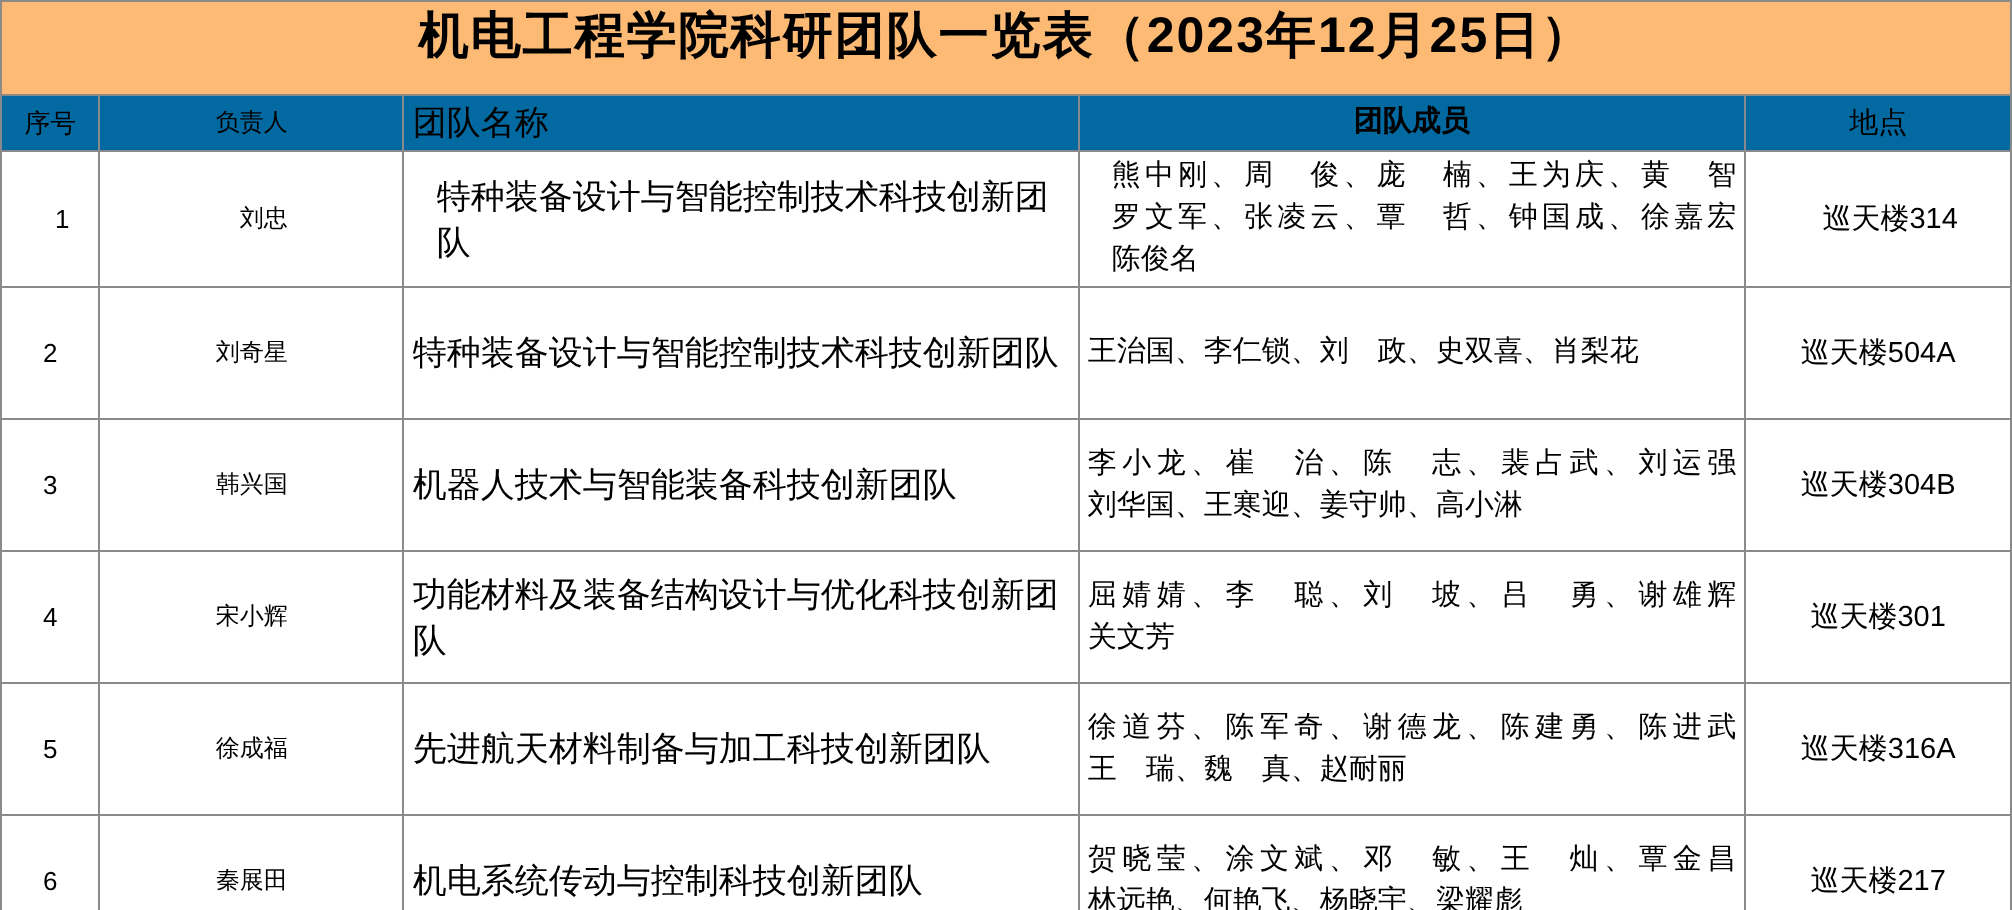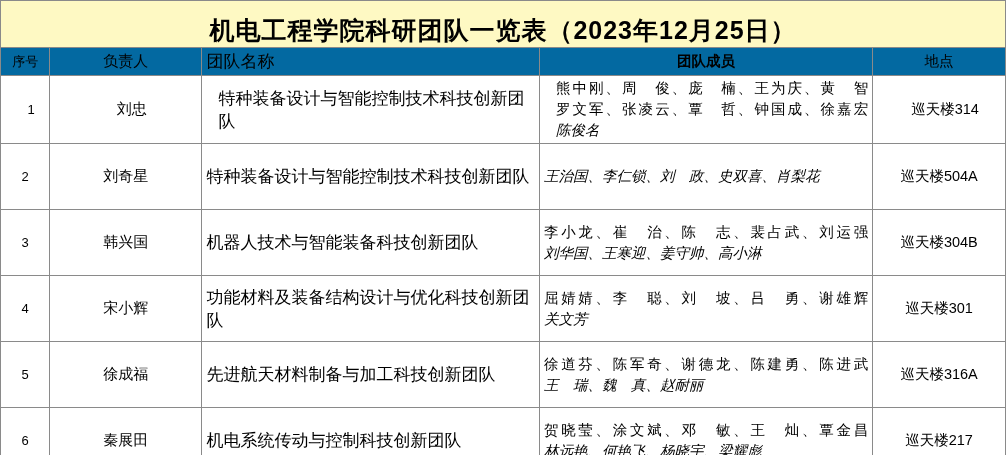--- a/index.html
+++ b/index.html
@@ -15,26 +15,26 @@
     overflow: hidden;
   }
   .page {
     position: relative;
     width: 1006px;
     height: 455px;
     box-sizing: border-box;
   }
   .title-bar {
     height: 47px;
-    background: #fef9c3;
+    background: #fdba74;
     border: 1px solid #8a8a8a;
     border-bottom: none;
     box-sizing: border-box;
     display: flex;
-    align-items: flex-end;
+    align-items: flex-start;
     justify-content: center;
   }
   .title-text {
     font-size: 25px;
     font-weight: bold;
     letter-spacing: 1px;
     color: #000;
     white-space: nowrap;
   }
   table.grid {
@@ -50,37 +50,36 @@
     vertical-align: middle;
   }
   thead td {
     background: #0369a1;
     text-align: center;
     font-size: 14.5px;
     font-weight: bold;
     height: 25px;
   }
   .c-idx { width: 46px; text-align: center; font-size: 13px; }
-  .c-lead { width: 142px; text-align: center; font-size: 15px; }
+  .c-lead { width: 142px; text-align: center; font-size: 12px; }
   .c-team { width: 315px; text-align: left; font-size: 17px; }
   .c-members { width: 311px; text-align: justify; text-align-last: justify; font-size: 14.5px; line-height: 1.45; padding: 4px 6px; }
   .c-loc { width: 124px; text-align: center; font-size: 14.5px; }
 
   tbody td { height: 66px; }
   tbody tr.r1 td { height: 68px; padding-left: 16px; }
   .members-line {
     display: block;
     text-align: justify;
     text-align-last: justify;
     white-space: nowrap;
   }
   .members-line.last {
     text-align: left;
     text-align-last: left;
-    font-style: italic;
   }
 </style>
 </head>
 <body>
 
 <div class="page">
 
   <div class="title-bar">
     <div class="title-text">机电工程学院科研团队一览表（2023年12月25日）</div>
   </div>

